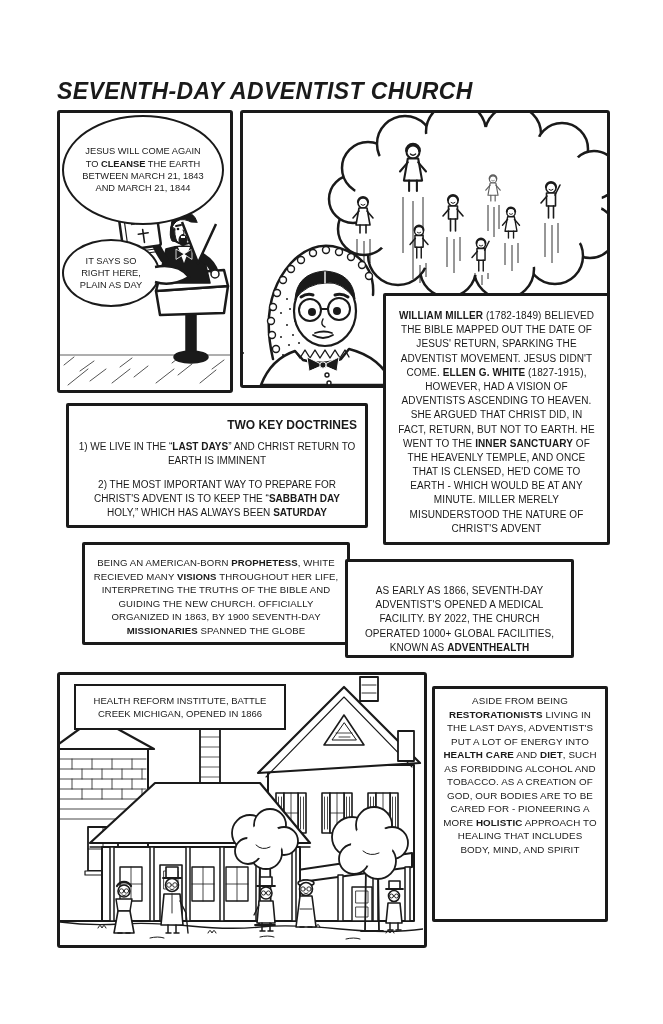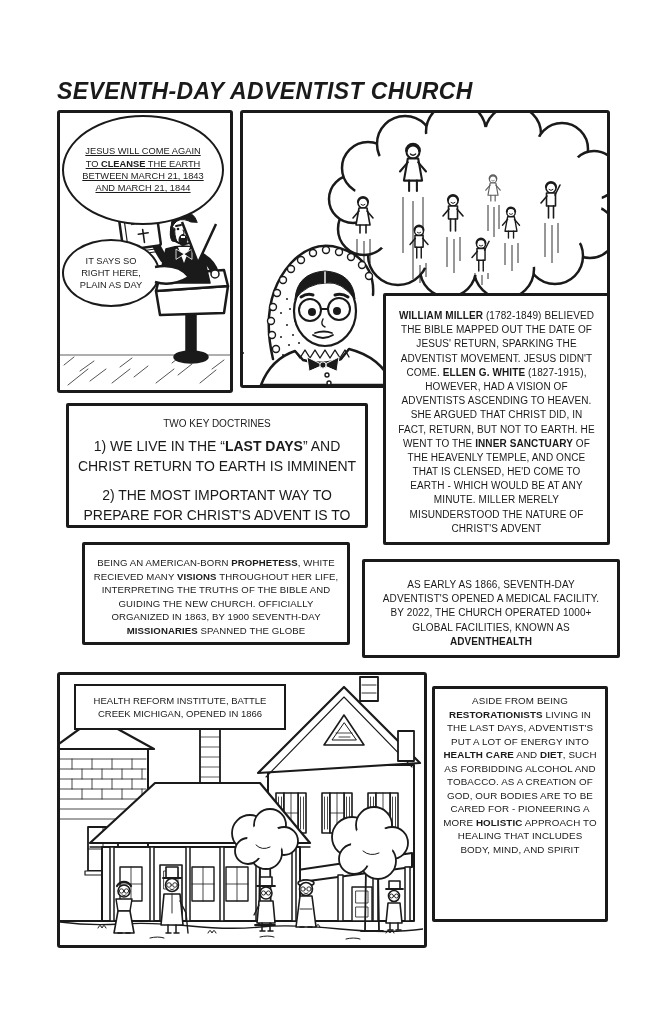--- a/index.html
+++ b/index.html
@@ -13,22 +13,22 @@
   .notetext{font-size:10px;line-height:1.42;letter-spacing:.1px;}
   .b{font-weight:bold;}
   .bubble{position:absolute;background:#fff;border:2.5px solid #1a1a1a;border-radius:50%;
           display:flex;align-items:center;justify-content:center;text-align:center;
           font-size:9.3px;line-height:1.32;box-sizing:border-box;z-index:2;}
   .tail{position:absolute;z-index:3;}
   .caption{position:absolute;background:#fff;border:2.5px solid #1a1a1a;display:flex;align-items:center;
            justify-content:center;text-align:center;font-size:9.5px;line-height:1.4;box-sizing:border-box;z-index:4;}
   .artwrap{position:absolute;inset:0;}
   svg{display:block;}
-  .doctrine-head{font-size:10px;font-weight:normal;margin:2px 0 8px 0;}
-  .doctrine-item{font-size:14px;line-height:1.4;margin:0 0 10px 0;}
+  .doctrine-head{font-size:12px;font-weight:bold;margin:2px 0 8px 0;text-align:right;}
+  .doctrine-item{font-size:10px;line-height:1.4;margin:0 0 10px 0;}
 </style>
 </head>
 <body>
 
 <div class="page">
 
   <div class="title">SEVENTH-DAY ADVENTIST CHURCH</div>
 
   <div class="panel" style="left:57px;top:110px;width:176px;height:283px;">
     <div class="artwrap">
@@ -85,21 +85,21 @@
             <text x="82" y="102" font-size="7.5" font-weight="bold" text-anchor="middle" fill="#1a1a1a" stroke="none">HOLY</text>
             <text x="82" y="111" font-size="7.5" font-weight="bold" text-anchor="middle" fill="#1a1a1a" stroke="none">BIBLE</text>
             <g stroke-width="1.6">
               <line x1="82" y1="117" x2="82" y2="130"></line>
                 <line x1="77" y1="121" x2="87" y2="121"></line>
             </g>
           </g>
         </g>
       </svg>
     </div>
-    <div class="bubble" style="left:2px;top:2px;width:162px;height:110px;padding:10px 14px;text-decoration:underline;">
+    <div class="bubble" style="left:2px;top:2px;width:162px;height:110px;padding:10px 14px;">
       <span><span>JESUS WILL COME AGAIN TO </span><span class="b">CLEANSE</span><span> THE EARTH BETWEEN MARCH 21, 1843 AND MARCH 21, 1844</span></span>
     </div>
     <svg class="tail" style="left:118px;top:108px;" width="44" height="46" viewBox="0 0 44 46">
       <path d="M4,1 L20,42 L38,3" fill="#fff" stroke="#1a1a1a" stroke-width="2.5" stroke-linejoin="round"></path>
     </svg>
     <div class="bubble" style="left:2px;top:126px;width:98px;height:68px;padding:6px 8px;">
       <span>IT SAYS SO RIGHT HERE, PLAIN AS DAY</span>
     </div>
     <svg class="tail" style="left:94px;top:148px;" width="38" height="30" viewBox="0 0 38 30">
       <path d="M1,6 Q24,2 35,16 Q18,26 1,21" fill="#fff" stroke="#1a1a1a" stroke-width="2.5" stroke-linejoin="round"></path>
@@ -240,21 +240,21 @@
   <div class="notebox" style="left:66px;top:403px;width:302px;height:125px;padding:10px 8px;">
     <div class="doctrine-head">TWO KEY DOCTRINES</div>
     <div class="doctrine-item"><span>1) WE LIVE IN THE “</span><span class="b">LAST DAYS</span><span>” AND CHRIST RETURN TO EARTH IS IMMINENT</span></div>
     <div class="doctrine-item"><span>2) THE MOST IMPORTANT WAY TO PREPARE FOR CHRIST'S ADVENT IS TO KEEP THE “</span><span class="b">SABBATH DAY</span><span> HOLY,” WHICH HAS ALWAYS BEEN </span><span class="b">SATURDAY</span></div>
   </div>
 
   <div class="notebox" style="left:82px;top:542px;width:268px;height:103px;padding:11px 8px;">
     <div class="notetext" style="font-size:9.6px;"><span>BEING AN AMERICAN-BORN </span><span class="b">PROPHETESS</span><span>, WHITE RECIEVED MANY </span><span class="b">VISIONS</span><span> THROUGHOUT HER LIFE, INTERPRETING THE TRUTHS OF THE BIBLE AND GUIDING THE NEW CHURCH. OFFICIALLY ORGANIZED IN 1863, BY 1900 SEVENTH-DAY </span><span class="b">MISSIONARIES</span><span> SPANNED THE GLOBE</span></div>
   </div>
 
-  <div class="notebox" style="left:362px;top:559px;width:258px;height:99px;padding:16px 12px;">
+  <div class="notebox" style="left:345px;top:559px;width:229px;height:99px;padding:22px 12px;">
     <div class="notetext"><span>AS EARLY AS 1866, SEVENTH-DAY ADVENTIST'S OPENED A MEDICAL FACILITY. BY 2022, THE CHURCH OPERATED 1000+ GLOBAL FACILITIES, KNOWN AS </span><span class="b">ADVENTHEALTH</span></div>
   </div>
 
   <div class="panel" style="left:57px;top:672px;width:370px;height:276px;border-width:3.5px;">
     <div class="artwrap">
       <svg width="363" height="269" viewBox="0 0 363 269">
         <g stroke="#1a1a1a" fill="none" stroke-linecap="round" stroke-linejoin="round" stroke-width="1.6">
 
           <g>
             <rect x="208" y="90" width="146" height="156" fill="#fff" stroke-width="2"></rect>

